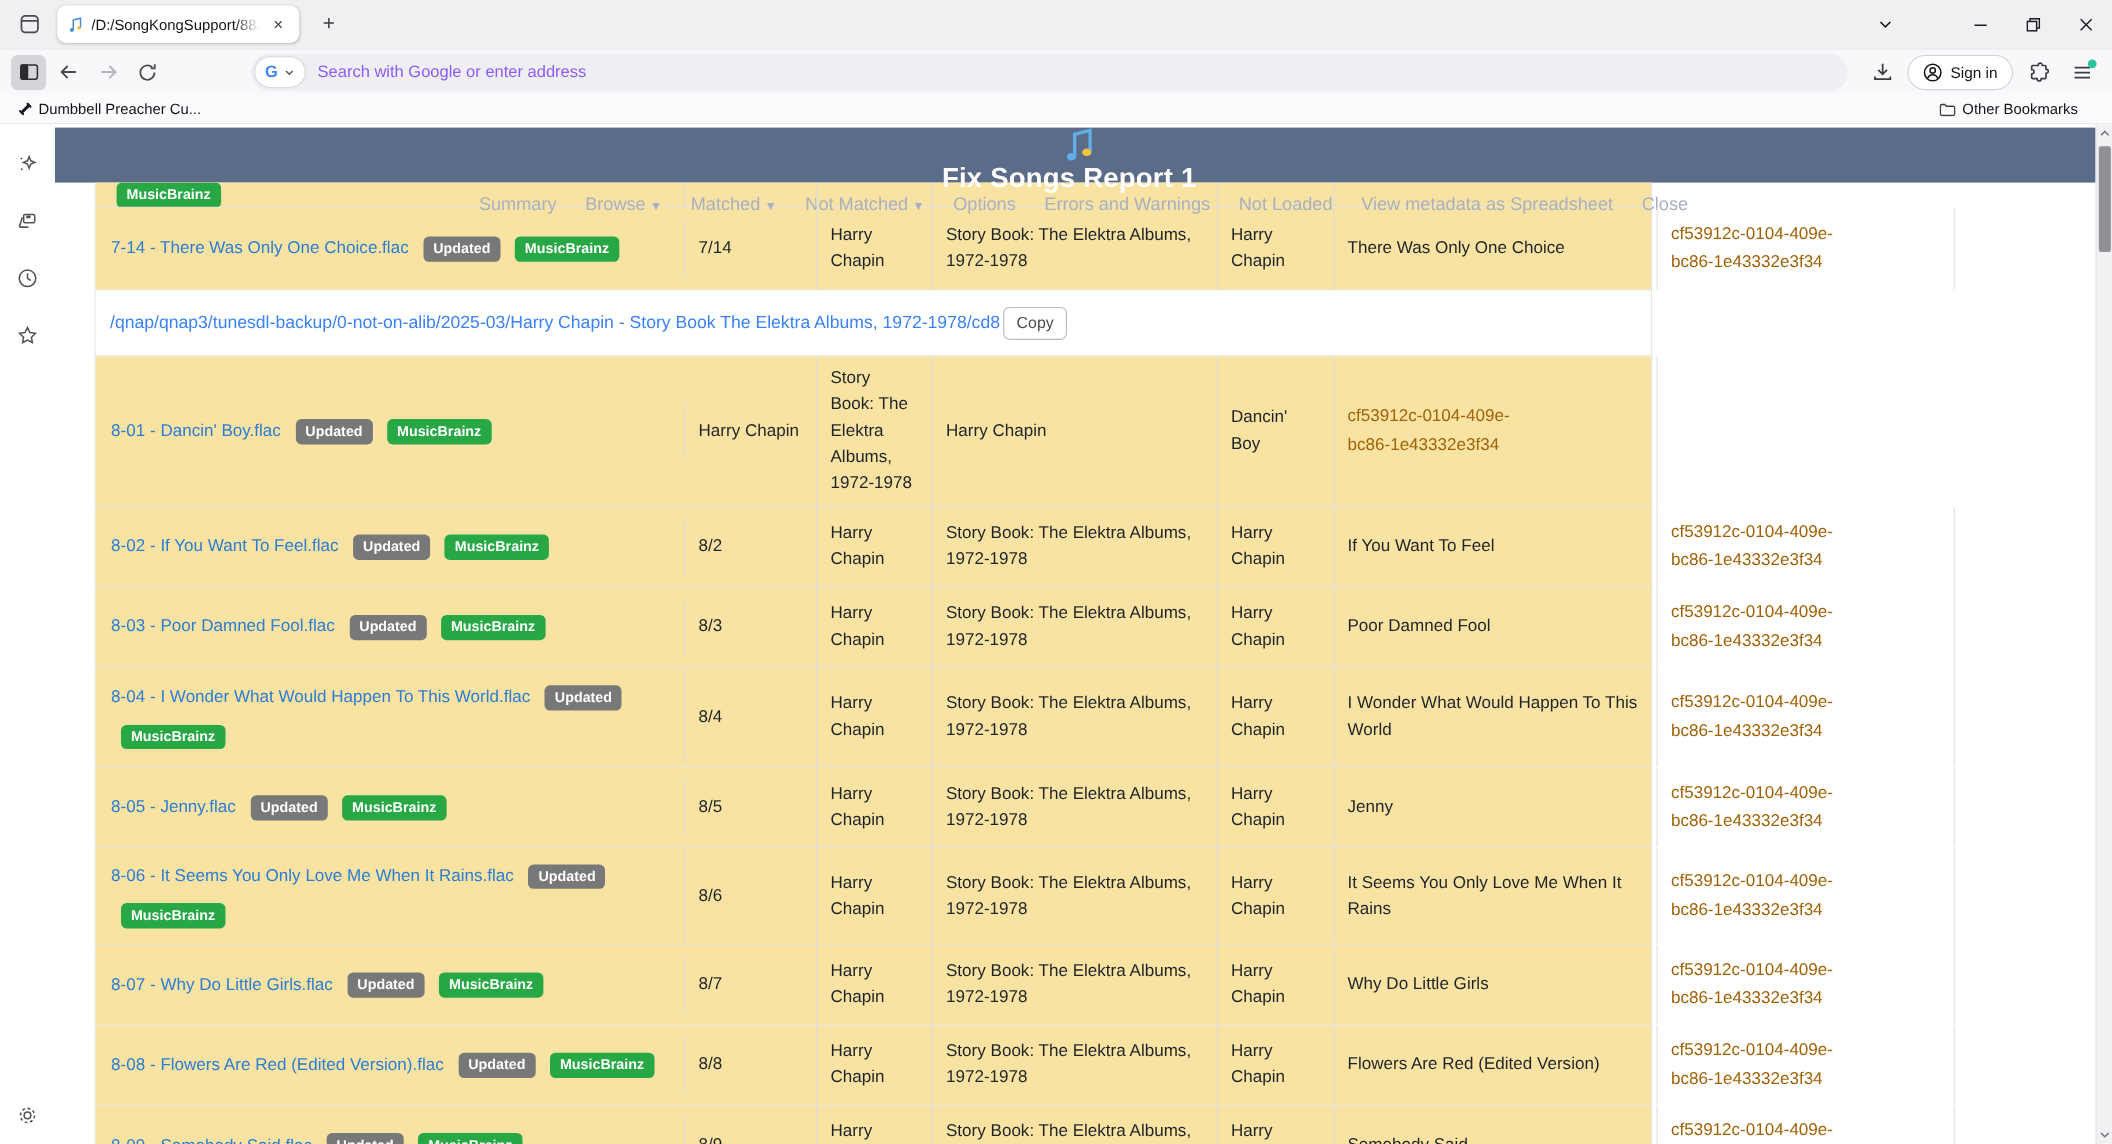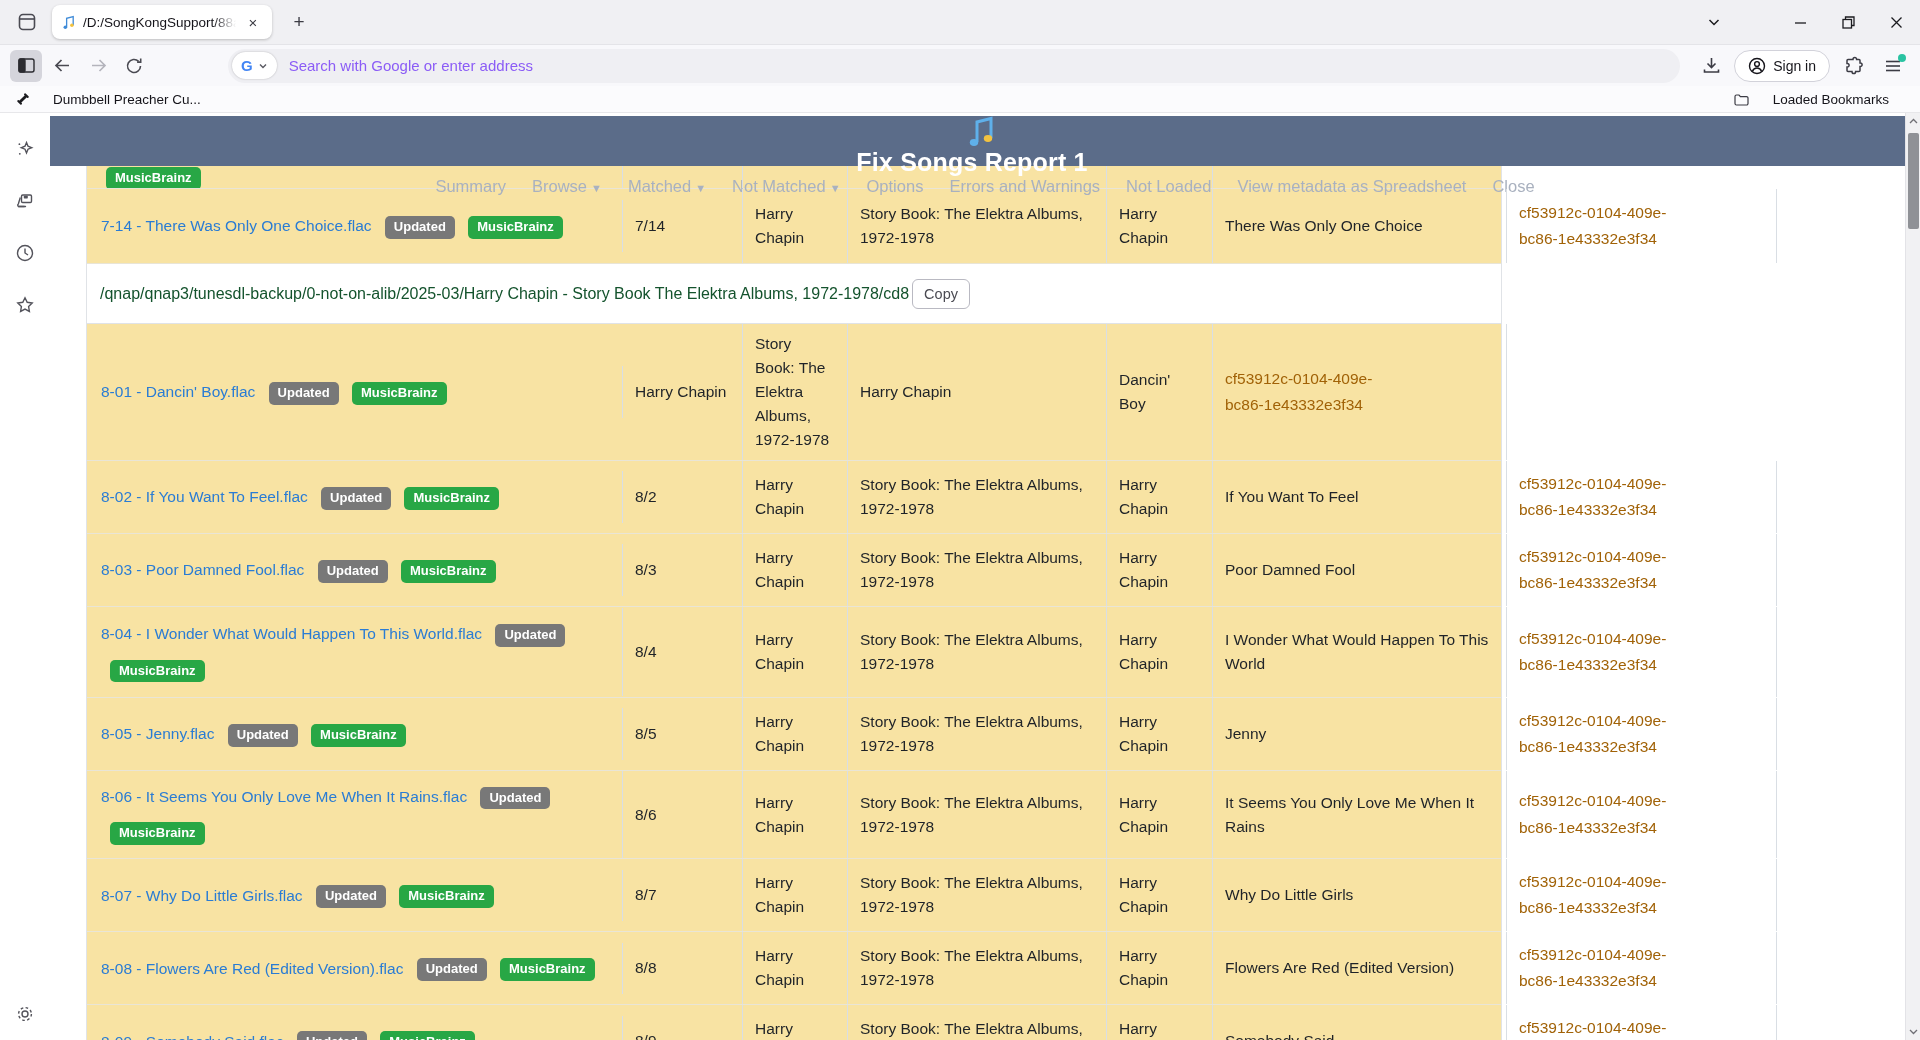--- a/index.html
+++ b/index.html
@@ -32,21 +32,21 @@
   .g-logo { font-size:15px; font-weight:bold; color:#4285f4; line-height:1; }
   .url-placeholder { margin-left:12px; font-size:15px; color:#8b5cf6; }
   .tb-right { display:flex; align-items:center; gap:6px; }
   .tb-icon { width:34px; height:34px; border-radius:6px; color:#3b3b44; }
   .signin-btn { height:32px; border:1px solid #d2d2da; border-radius:16px; background:#ffffff;
                 display:flex; align-items:center; gap:7px; padding:0 13px; font-size:14px; color:#15141a; cursor:pointer; }
   .menu-wrap { position:relative; }
   .menu-dot { position:absolute; top:5px; right:4px; width:8px; height:8px; border-radius:50%; background:#2ac3a2; }
 
   .bookmarksbar { height:27px; background:#fbfbfd; border-bottom:1px solid #e7e7ea; display:flex; align-items:center; padding:0 17px; font-size:13.5px; }
-  .bm-item { display:flex; align-items:center; gap:24px; cursor:pointer; color:#15141a; }
+  .bm-item { display:flex; align-items:center; gap:6px; cursor:pointer; color:#15141a; }
   .bm-right { margin-left:auto; margin-right:14px; }
 
   
   .content { position:relative; height:927px; display:flex; background:#ffffff; }
   .ff-sidebar { width:50px; display:flex; flex-direction:column; align-items:center; padding-top:20px; gap:20px; position:relative; }
   .ff-sidebar .icon-btn { width:32px; height:32px; border-radius:6px; color:#53535b; }
   .gear-slot { position:absolute; bottom:10px; left:9px; }
 
   .page { flex:1; padding-top:3px; overflow:hidden; }
 
@@ -72,21 +72,21 @@
   .row-partial .cell { padding-top:0; padding-bottom:0; align-items:flex-start; }
   .row-partial .badge { margin-top:-12px; }
   .file-link { color:#2a7cd4; text-decoration:none; cursor:pointer; }
   .badge { display:inline-block; vertical-align:middle; color:#ffffff; font-size:13px; font-weight:700;
            padding:4px 9px; border-radius:5px; line-height:1.15; margin-left:9px; white-space:nowrap; }
   .badge-updated { background:#787878; }
   .badge-musicbrainz { background:#28a745; }
   .row-partial .badge { margin-left:5px; }
   .mbid-link { color:#a16207; cursor:pointer; line-height:1.7; }
   .path-row { background:#ffffff; border-bottom:1px solid #e0e3e7; min-height:60px; display:flex; align-items:center; padding-left:13px; }
-  .path-text { font-size:16px; color:#14532d;text-align:right; }
+  .path-text { font-size:16px; color:#3b82f6;text-align:right; }
   .copy-btn { margin-left:3px; background:#ffffff; border:1px solid #b9b9c2; border-radius:6px;
               padding:6px 11px; font-size:14.5px; color:#4a4a52; cursor:pointer; font-family:inherit; }
 
   
   .page-scrollbar { position:absolute; right:0; top:0; width:15px; height:927px; background:#f1f1f3; border-left:1px solid #e3e3e7; }
   .sb-arrow { width:15px; height:16px; display:grid; place-items:center; color:#6f6f75; }
   .sb-arrow.down { position:absolute; bottom:0; }
   .sb-thumb { position:absolute; top:20px; left:2px; width:11px; height:96px; background:#8f9196; border-radius:2px; }
 </style>
 </head>
@@ -211,21 +211,21 @@
           <rect x="0.2" y="3.2" width="2" height="5.6" rx="0.8"></rect>
           <rect x="9.8" y="3.2" width="2" height="5.6" rx="0.8"></rect>
         </g>
       </svg>
     <span>Dumbbell Preacher Cu...</span>
   </div>
   <div class="bm-item bm-right">
     <svg width="15" height="13" viewBox="0 0 15 13" fill="none" stroke="#3b3b44" stroke-width="1.2">
         <path d="M1 3.5a1.5 1.5 0 0 1 1.5-1.5H5l1.4 1.6h6.1A1.5 1.5 0 0 1 14 5.1v5.4a1.5 1.5 0 0 1-1.5 1.5h-10A1.5 1.5 0 0 1 1 10.5z"></path>
       </svg>
-    <span>Loaded Bookmarks</span>
+    <span>Other Bookmarks</span>
   </div>
 </div>
 
 <div class="content">
 
   <div class="ff-sidebar">
     <button class="icon-btn">
       <svg width="20" height="20" viewBox="0 0 20 20" fill="none" stroke="currentColor" stroke-width="1.4">
           <path d="M11.5 3.5l1.5 3.7 3.7 1.5-3.7 1.5-1.5 3.7-1.5-3.7-3.7-1.5 3.7-1.5z"></path>
           <circle cx="4.4" cy="5.2" r="0.9" fill="currentColor" stroke="none"></circle>

